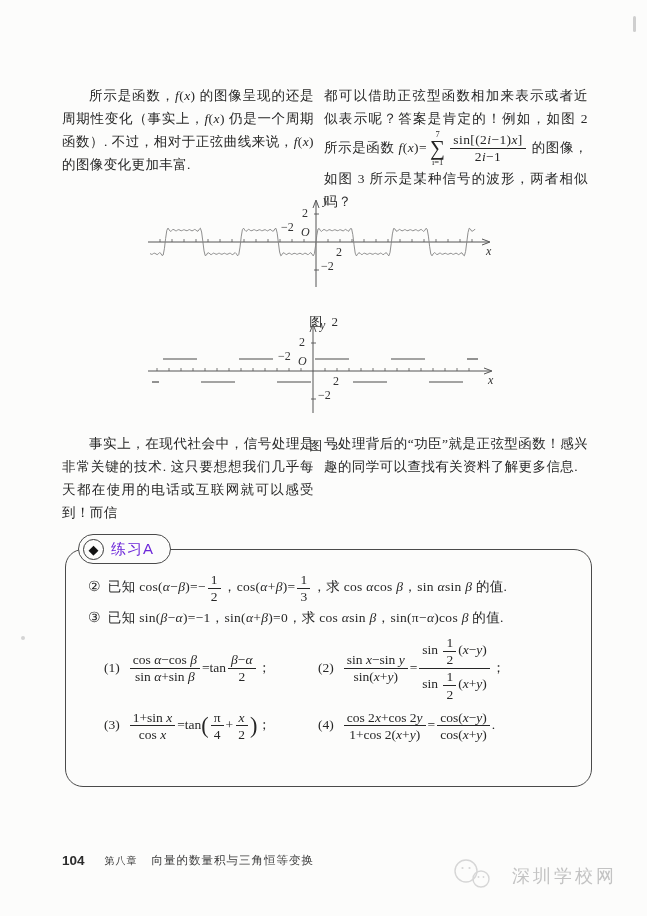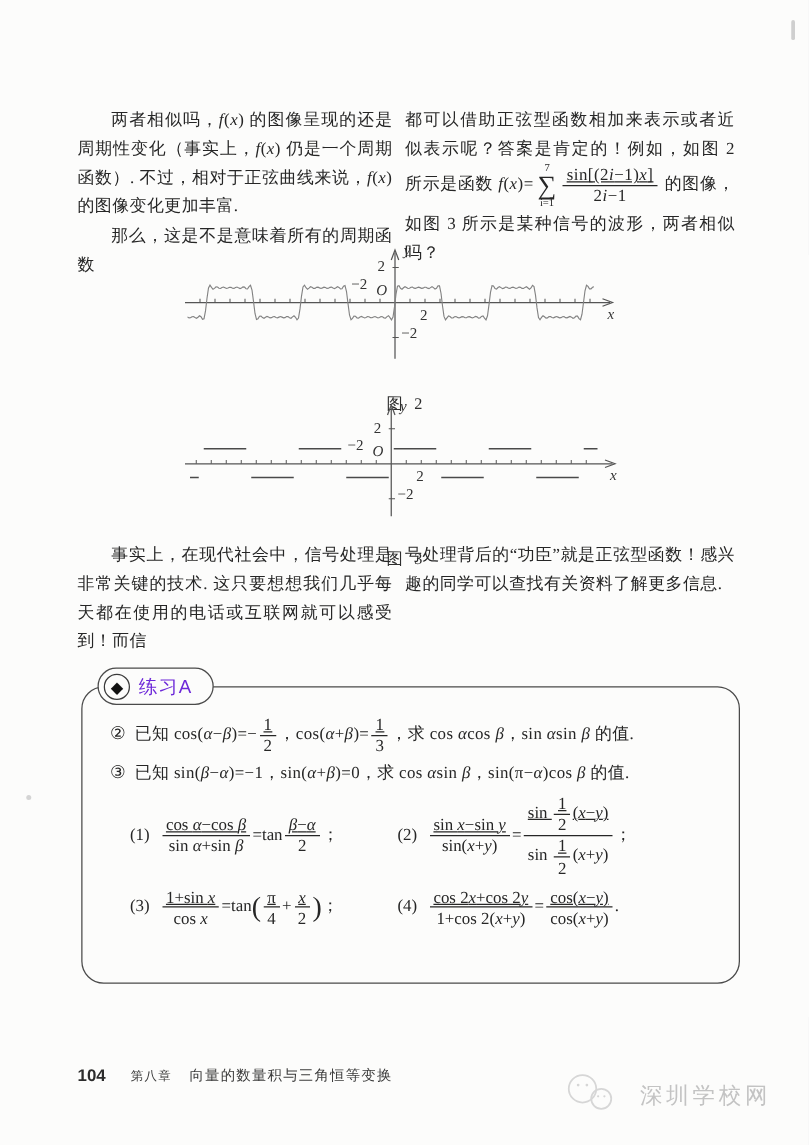--- a/index.html
+++ b/index.html
@@ -12,21 +12,21 @@
   
   .col{position:absolute;font-size:13.5px;line-height:23px;text-align:justify;letter-spacing:0.4px;}
   .colL{left:62px;width:252px;}
   .colR{left:324px;width:264px;}
   .para{margin:0 0 1px 0;}
   .ind{text-indent:2em;}
   
   .mv{font-style:italic;}
   .frac{display:inline-flex;flex-direction:column;align-items:center;vertical-align:middle;
         margin:0 2px;line-height:1.12;text-indent:0;}
-  .frac .num{display:block;padding:0 3px 0.5px 3px;border-bottom:1px solid #262626;white-space:nowrap;text-decoration:underline;}
+  .frac .num{display:block;padding:0 3px 0.5px 3px;border-bottom:1px solid #262626;white-space:nowrap;}
   .frac .den{display:block;padding:0.5px 3px 0 3px;white-space:nowrap;}
   .sum{display:inline-flex;flex-direction:column;align-items:center;vertical-align:middle;
        line-height:1;margin:0 3px;text-indent:0;}
   .sum .lim{font-size:8.5px;letter-spacing:0;}
   .sum .sigma{font-size:21px;line-height:0.95;}
   .bigp{font-size:165%;font-weight:300;vertical-align:middle;line-height:0.8;}
   
   .figure{position:absolute;width:370px;}
   .flbl{position:absolute;font-size:12px;color:#333;line-height:1;}
   .it{font-style:italic;}
@@ -57,22 +57,21 @@
 </style>
 </head>
 <body>
 
 <div class="page">
 
   <div class="mark-tr"></div>
   <div class="mark-dot"></div>
 
   <div class="col colL" style="top:84px;">
-    <p class="para ind"><span>两者相似吗，</span><span class="mv">f</span><span>(</span><span class="mv">x</span><span>) 的图像呈现的还是周期性变化（事实上，</span><span class="mv">f</span><span>(</span><span class="mv">x</span><span>) 仍是一个周期函数）. 不过，相对于正弦曲线来说，</span><span class="mv">f</span><span>(</span><span class="mv">x</span><span>) 的图像变化更加丰富.</span></p>
-    <p class="para ind">那么，这是不是意味着所有的周期函数</p>
+    <p class="para ind"><span>所示是函数，</span><span class="mv">f</span><span>(</span><span class="mv">x</span><span>) 的图像呈现的还是周期性变化（事实上，</span><span class="mv">f</span><span>(</span><span class="mv">x</span><span>) 仍是一个周期函数）. 不过，相对于正弦曲线来说，</span><span class="mv">f</span><span>(</span><span class="mv">x</span><span>) 的图像变化更加丰富.</span></p>
   </div>
   <div class="col colR" style="top:84px;">
     <p class="para"><span>都可以借助正弦型函数相加来表示或者近似表示呢？答案是肯定的！例如，如图 2 所示是函数 </span><span class="mv">f</span><span>(</span><span class="mv">x</span><span>)=</span><span class="sum">
           <span class="lim">7</span>
           <span class="sigma">∑</span>
           <span class="lim">i=1</span>
         </span><span class="frac">
           <span class="num"><span>sin[(2</span><span class="mv">i</span><span>−1)</span><span class="mv">x</span><span>]</span></span>
           <span class="den"><span>2</span><span class="mv">i</span><span>−1</span></span>
         </span><span> 的图像，如图 3 所示是某种信号的波形，两者相似吗？</span></p>

